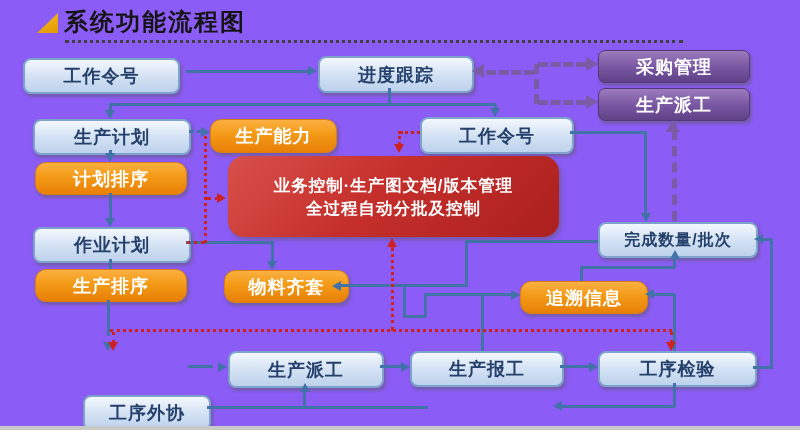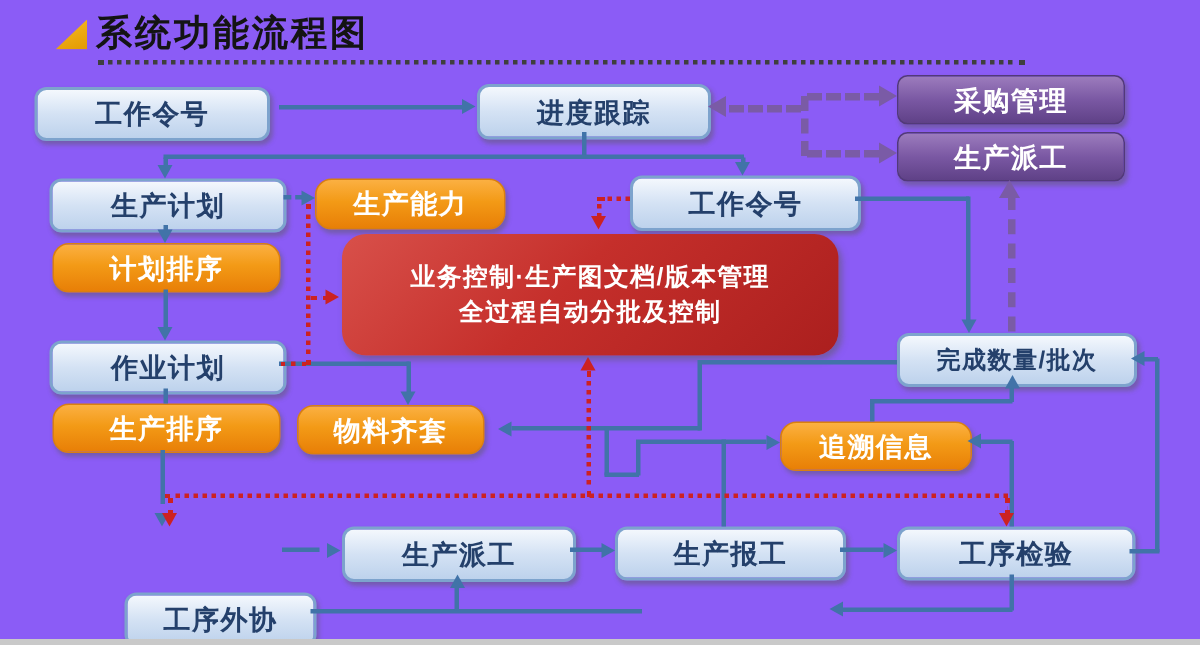--- a/index.html
+++ b/index.html
@@ -83,21 +83,21 @@
 
   <div class="node blue" style="left:598px;top:222px;width:156px;height:32px;font-size:16px">
       <span>完成数量/批次</span>
     </div>
   <div class="node blue" style="left:33px;top:227px;width:154px;height:32px">
       <span>作业计划</span>
     </div>
   <div class="node orange" style="left:35px;top:269px;width:150px;height:31px">
       <span>生产排序</span>
     </div>
-  <div class="node orange" style="left:198px;top:270px;width:123px;height:31px">
+  <div class="node orange" style="left:224px;top:270px;width:123px;height:31px">
       <span>物料齐套</span>
     </div>
   <div class="node orange" style="left:520px;top:281px;width:126px;height:31px">
       <span>追溯信息</span>
     </div>
   <div class="node blue" style="left:228px;top:351px;width:152px;height:33px">
       <span>生产派工</span>
     </div>
   <div class="node blue" style="left:410px;top:351px;width:150px;height:32px">
       <span>生产报工</span>

